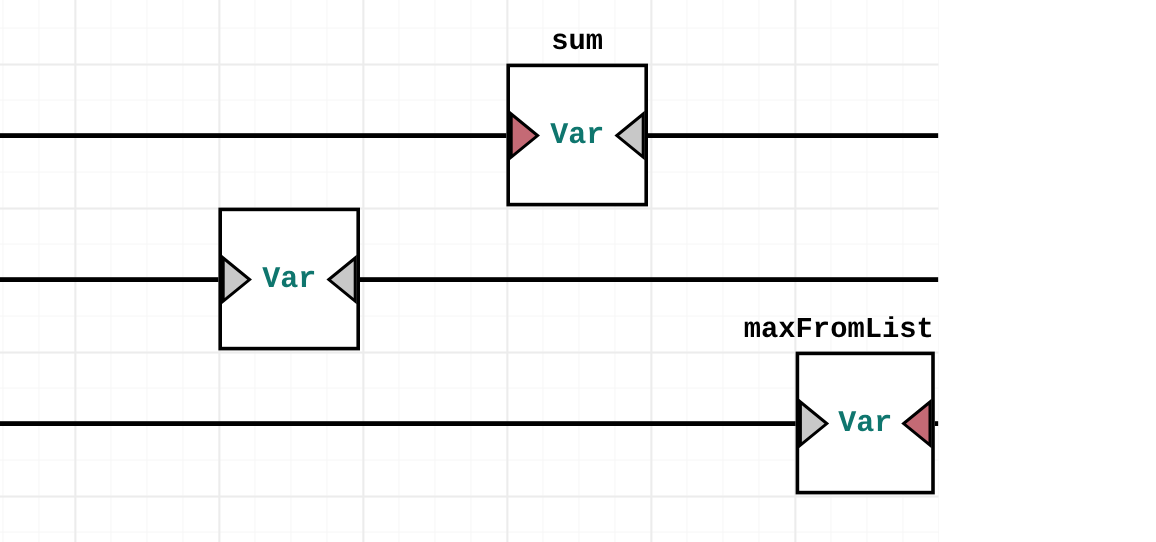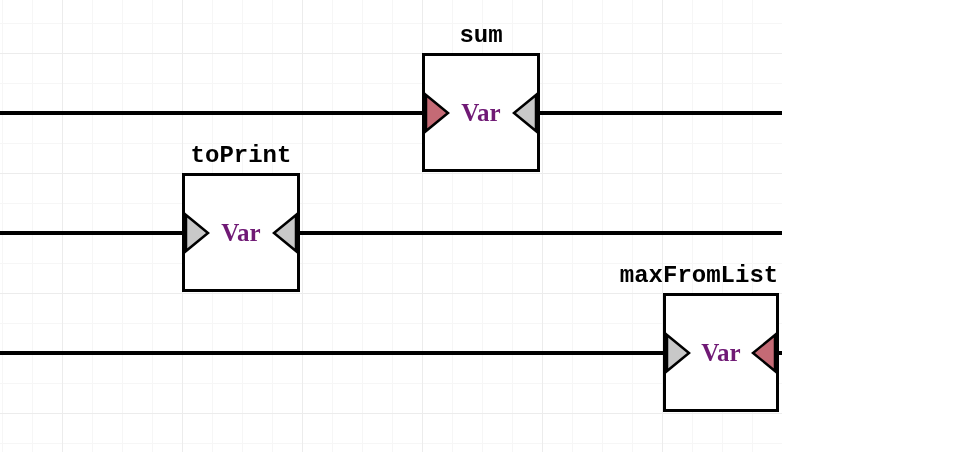--- a/index.html
+++ b/index.html
@@ -32,24 +32,24 @@
   .node {
     position: absolute;
     box-sizing: border-box;
     background: #ffffff;
     border: 3px solid #000000;
     display: flex;
     align-items: center;
     justify-content: center;
   }
   .node-label {
-    font-family: Liberation Serif, serif;
+    font-family: Liberation Mono, monospace;
     font-weight: bold;
     font-size: 25px;
-    color: #701a75;
+    color: #0f766e;
     user-select: none;
   }
   .node-title {
     position: absolute;
     transform: translateX(-50%);
     font-family: "Liberation Mono", monospace;
     font-weight: bold;
     font-size: 24px;
     line-height: 24px;
     color: #000000;
@@ -75,21 +75,20 @@
     <div class="node-title" style="left: 481px; top: 24px;">sum</div>
     <div class="node" style="left: 422px; top: 53px; width: 118px; height: 119px; border-color: rgb(0, 0, 0); background: rgb(255, 255, 255);">
       <svg width="27" height="42" viewBox="0 0 27 42" class="port left">
         <polygon points="2,3 24,21 2,39" fill="#c46a75" stroke="#000000" stroke-width="2.5" stroke-linejoin="miter"></polygon>
       </svg>
       <svg width="27" height="42" viewBox="0 0 27 42" class="port right">
         <polygon points="25,3 3,21 25,39" fill="#c8c8c8" stroke="#000000" stroke-width="2.5" stroke-linejoin="miter"></polygon>
       </svg>
       <span class="node-label">Var</span>
     </div>
-    <div class="node-title" style="left: 241px; top: 144px;">toPrint</div>
     <div class="node" style="left: 182px; top: 173px; width: 118px; height: 119px; border-color: rgb(0, 0, 0); background: rgb(255, 255, 255);">
       <svg width="27" height="42" viewBox="0 0 27 42" class="port left">
         <polygon points="2,3 24,21 2,39" fill="#c8c8c8" stroke="#000000" stroke-width="2.5" stroke-linejoin="miter"></polygon>
       </svg>
       <svg width="27" height="42" viewBox="0 0 27 42" class="port right">
         <polygon points="25,3 3,21 25,39" fill="#c8c8c8" stroke="#000000" stroke-width="2.5" stroke-linejoin="miter"></polygon>
       </svg>
       <span class="node-label">Var</span>
     </div>
     <div class="node-title" style="left: 699px; top: 264px;">maxFromList</div>

